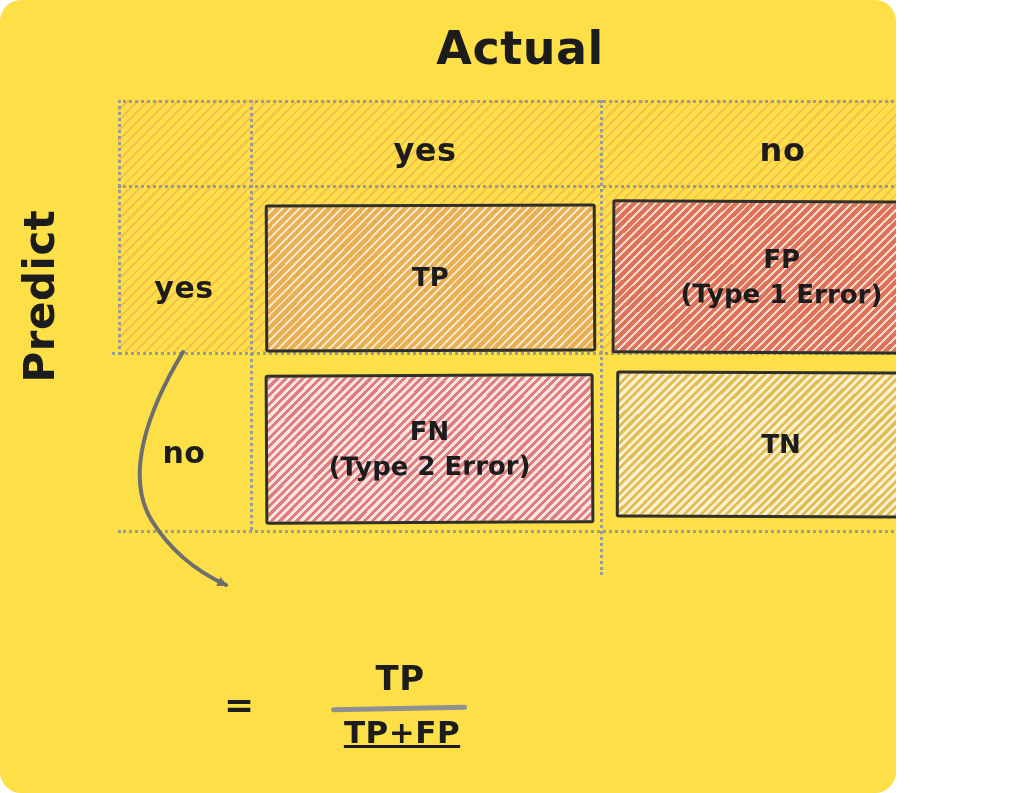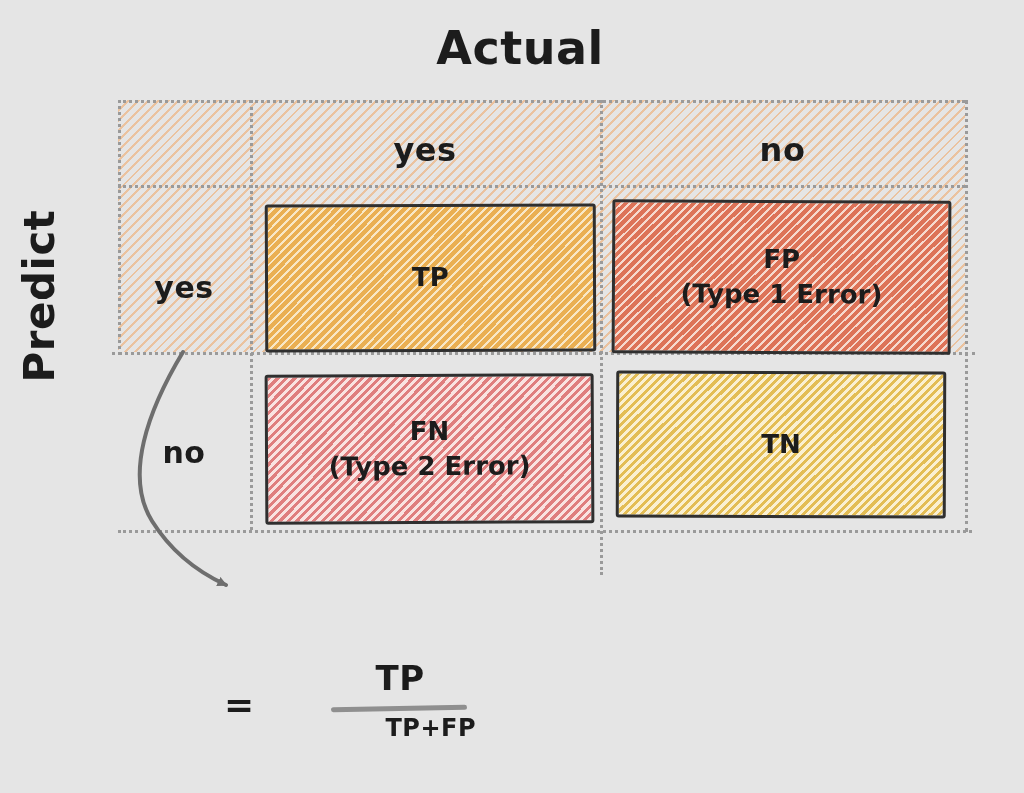--- a/index.html
+++ b/index.html
@@ -9,25 +9,26 @@
     --fn_a:#df7e7e; --fn_b:#f9e3e1;
     --tn_a:#e3bd55; --tn_b:#faf0d2;
     --border:#2f2f2f;
     --dotted:#9a9a9a;
     --arrow:#6e6e6e;
     --ink:#1c1c1c;
   }
   html,body{margin:0;padding:0;background:#ffffff;}
   .canvas{
     position:relative;
-    width:1024px;height:793px;
-    background:#e5e5e5;
+    width:896px;height:793px;
+    background:#fde047;
     overflow:hidden;
     font-family:"DejaVu Sans", sans-serif;
     color:var(--ink);
+    border-radius:21px;
   }
   .abs{position:absolute;}
   .hand{font-weight:700;letter-spacing:0.5px;}
   .title{
     left:330px;top:20px;width:380px;height:56px;
     font-size:46px;text-align:center;line-height:56px;
   }
   .predict{
     left:-72px;top:270px;width:224px;height:52px;
     font-size:42px;text-align:center;line-height:52px;
@@ -76,21 +77,21 @@
   .rowhead{left:118px;width:132px;height:40px;font-size:30px;text-align:center;line-height:40px;}
   .rowhead.yes{top:268px;}
   .rowhead.no{top:433px;}
   .formula-heading{left:252px;top:608px;width:300px;font-size:34px;}
   .equals{left:224px;top:684px;width:50px;font-size:36px;}
   .numerator{left:335px;top:658px;width:130px;font-size:34px;text-align:center;}
   .fracbar{
     left:331px;top:706px;width:136px;height:5px;
     background:#8f8f8f;border-radius:3px;transform:rotate(-1deg);
   }
-  .denominator{left:328px;top:714px;width:148px;font-size:24px;text-align:right;}
+  .denominator{left:328px;top:714px;width:148px;font-size:31px;text-align:center;text-decoration:underline;}
   .arrow-layer{left:0;top:0;width:1024px;height:793px;pointer-events:none;}
 </style>
 </head>
 <body>
 
 <div class="canvas">
 
   <div class="abs hand title">Actual</div>
   <div class="abs hand predict">Predict</div>
 

